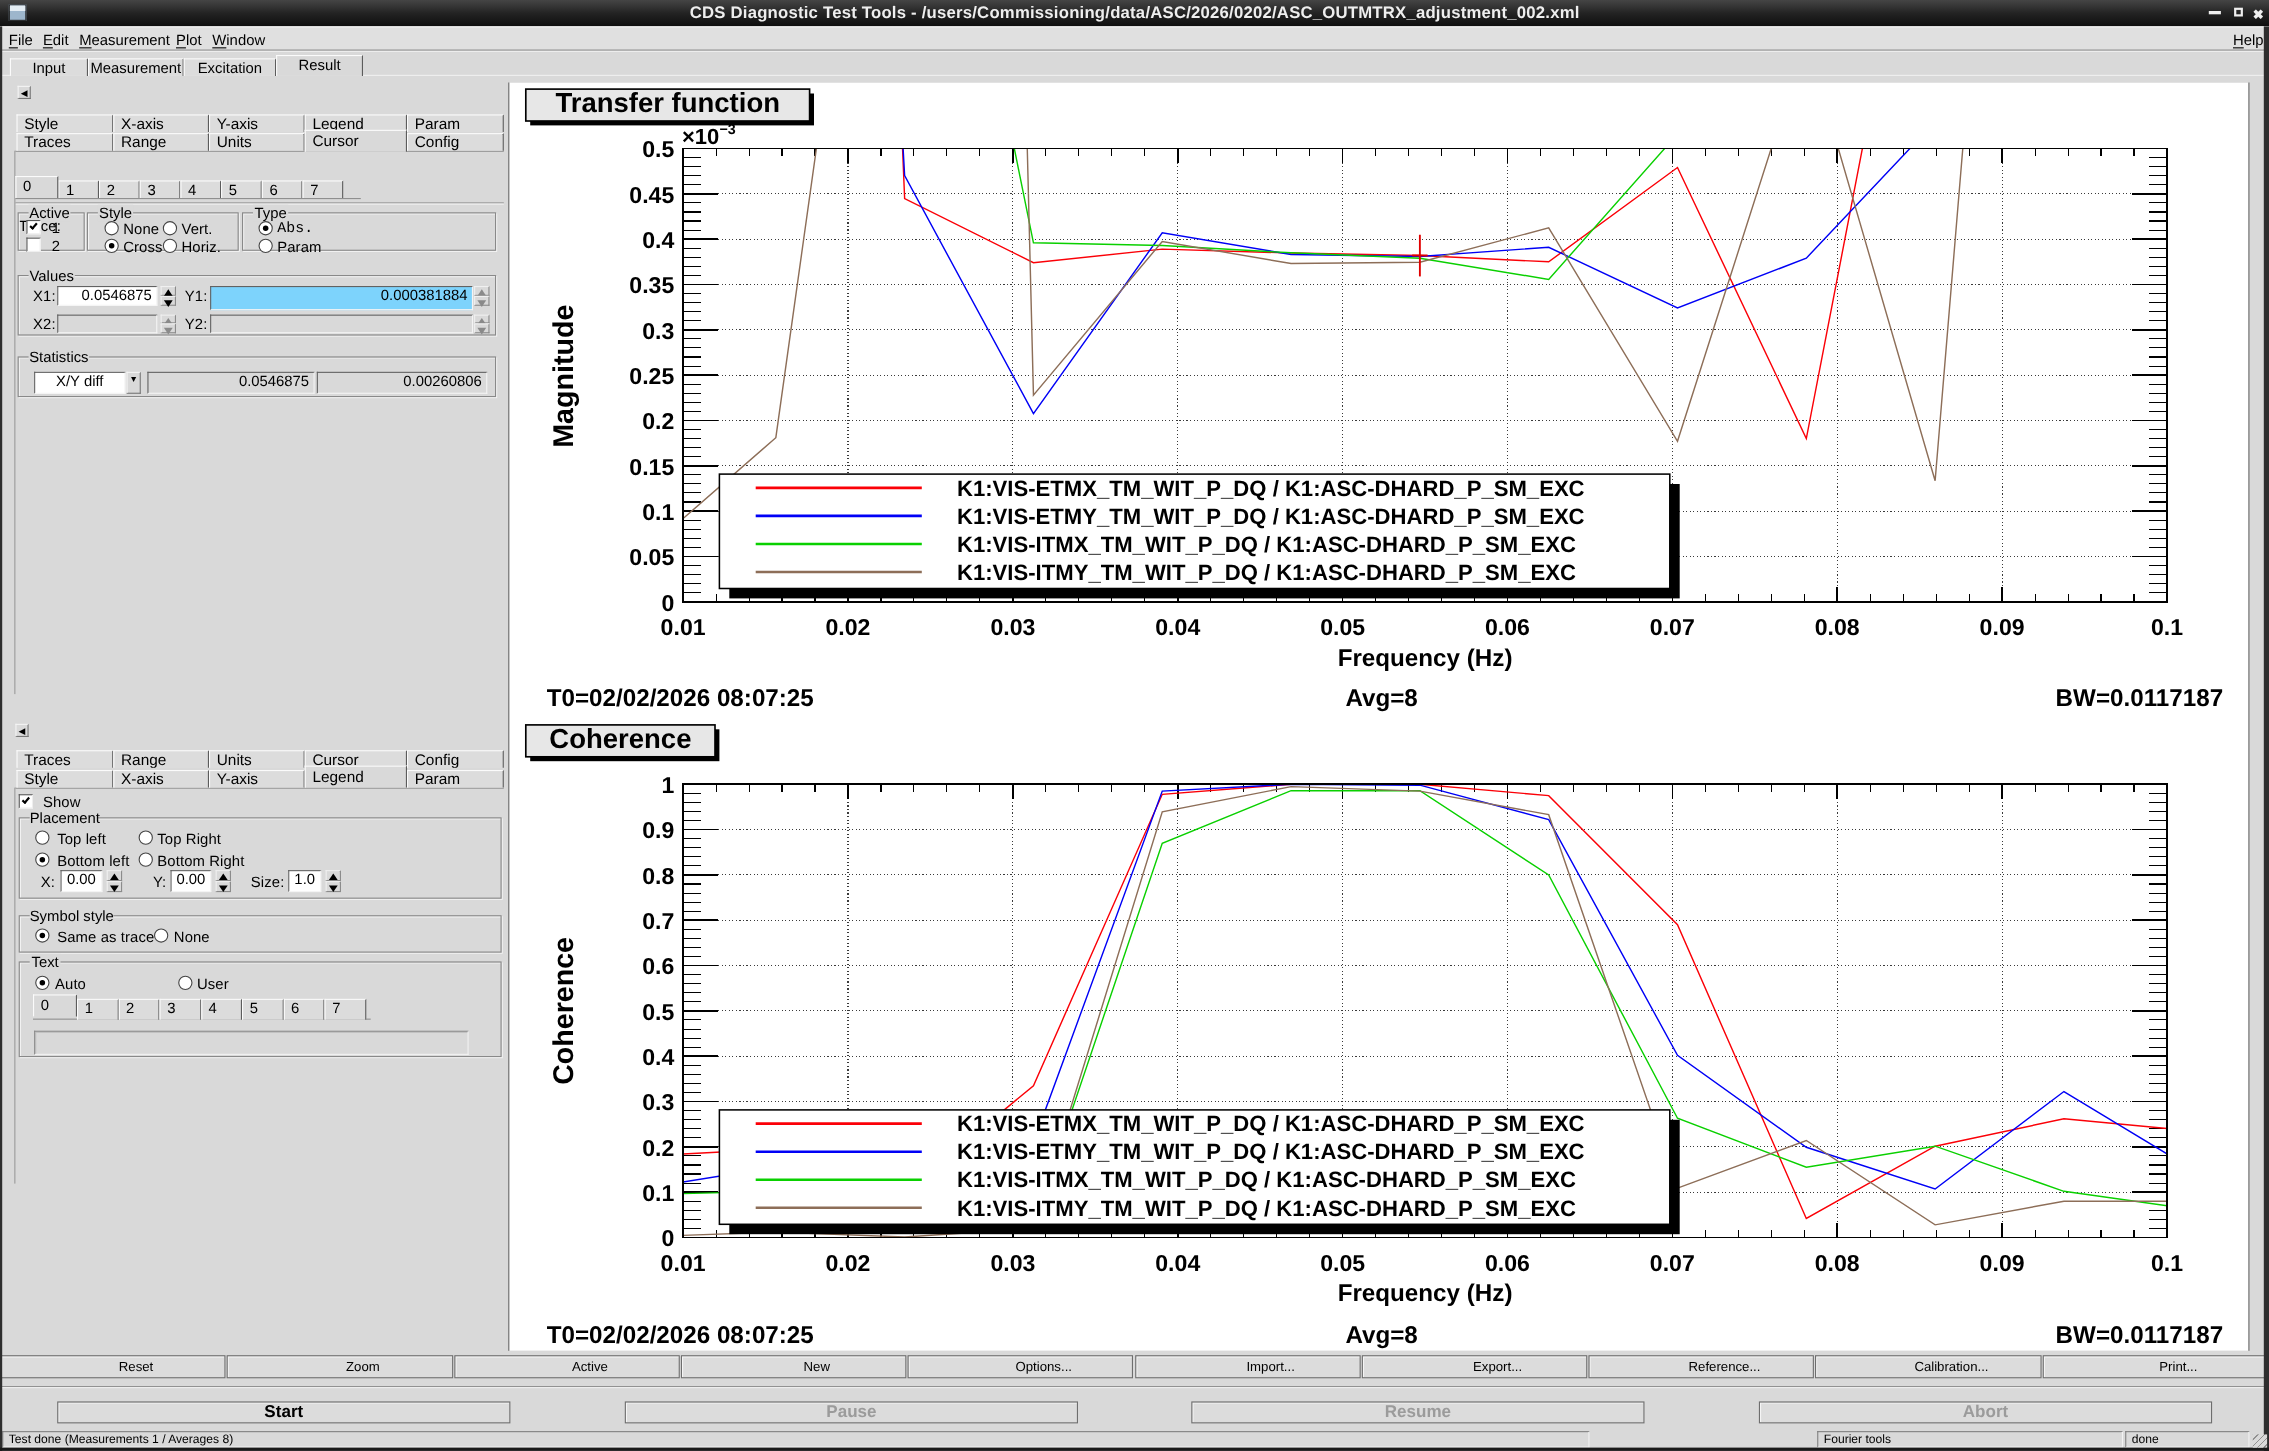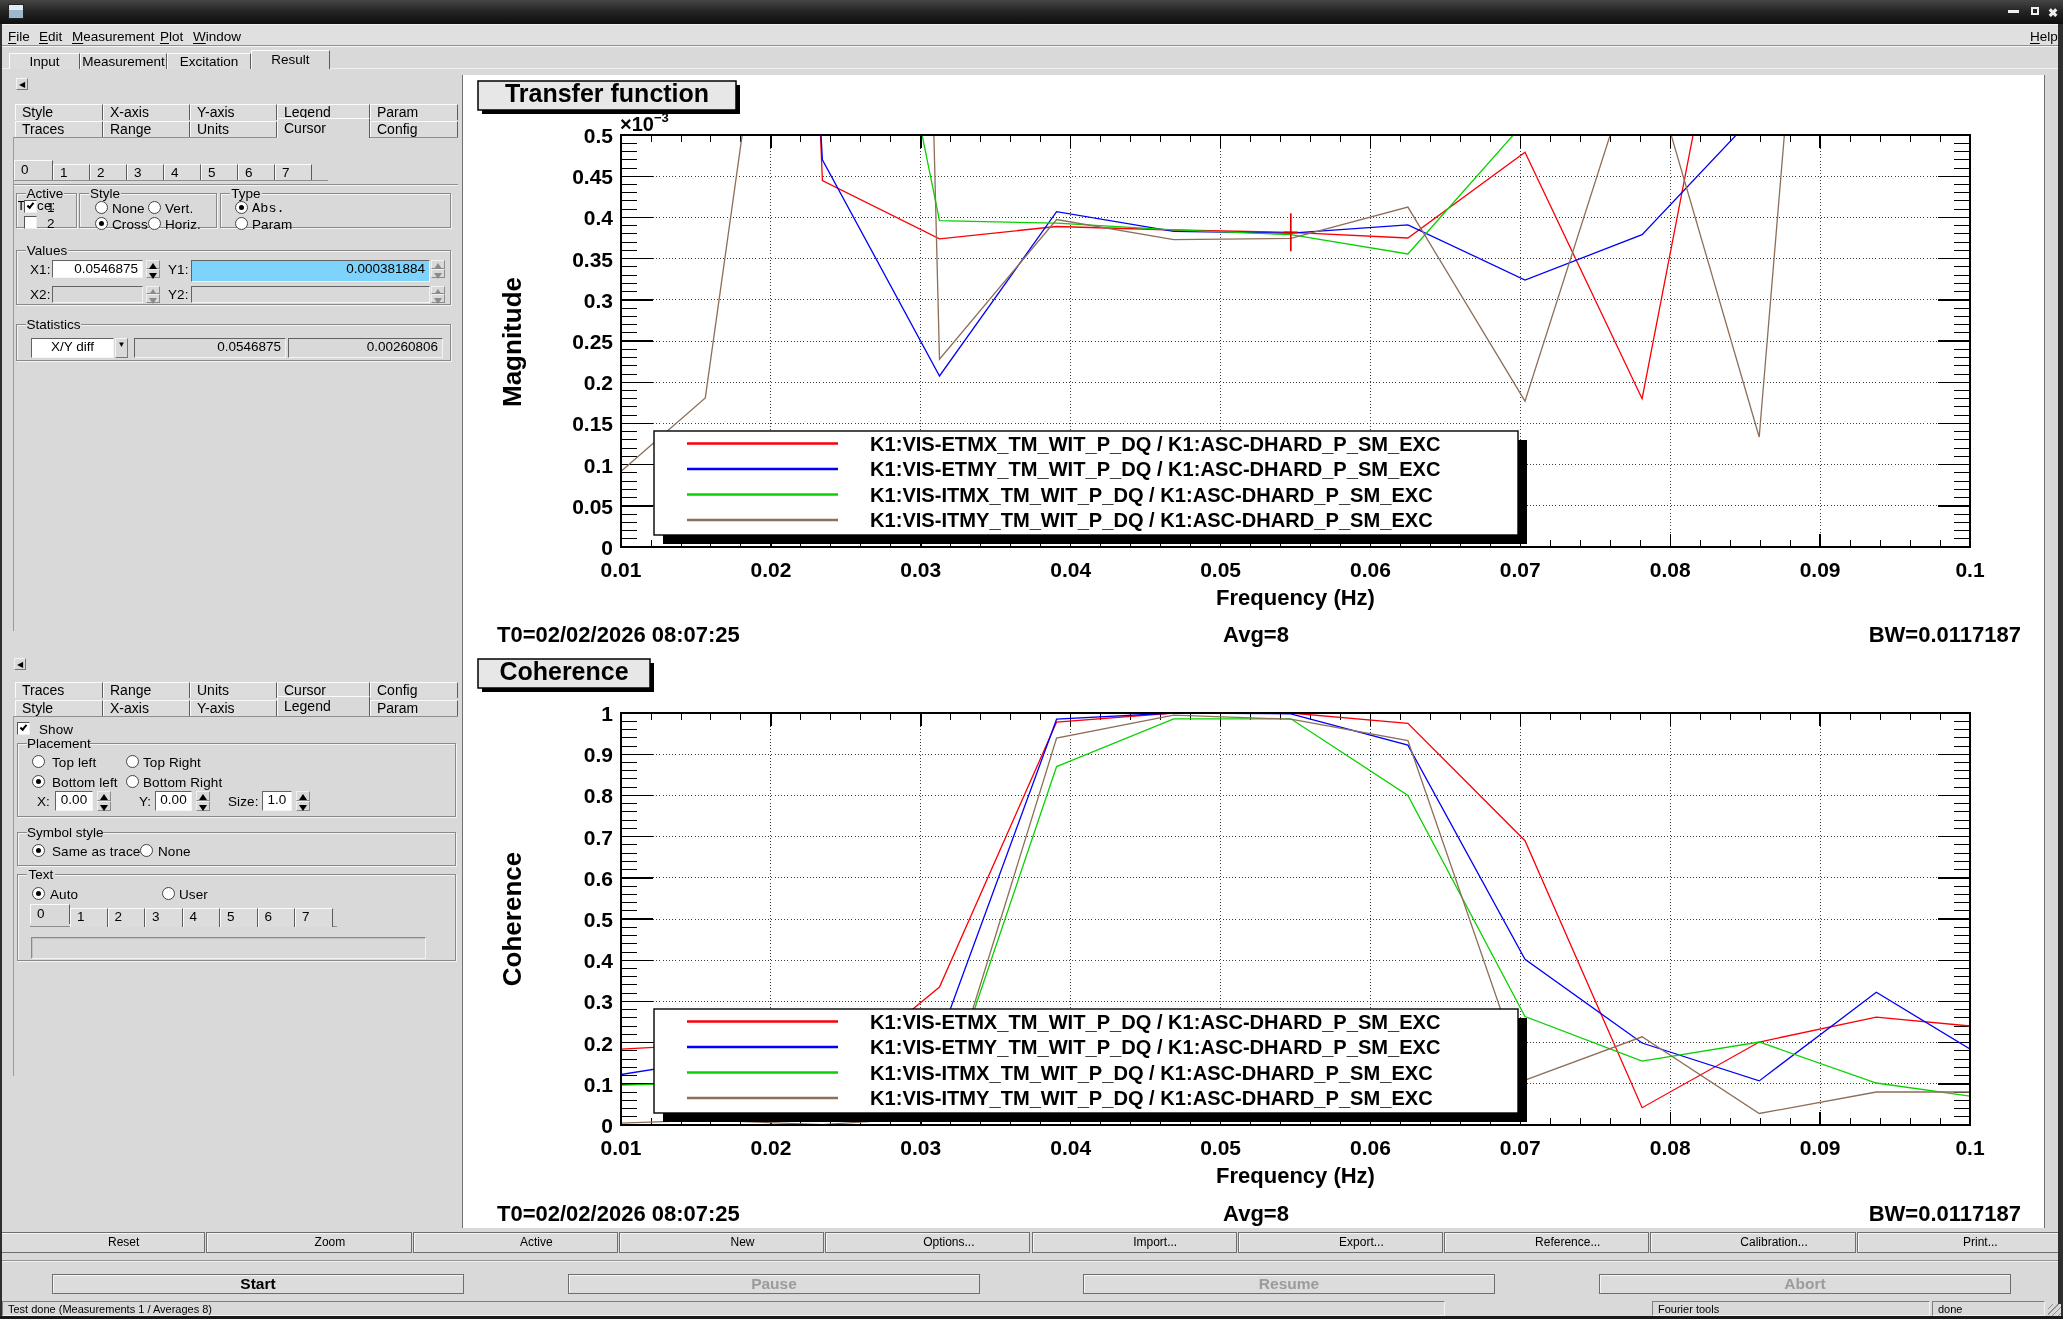--- a/index.html
+++ b/index.html
@@ -50,20 +50,21 @@
 #winr { position:absolute; right:0; top:24px; width:5px; height:1295px; background:#2e2e2e; }
 #winb { position:absolute; left:0; top:1316px; width:2063px; height:3px; background:#191919; }
 #grip { position:absolute; left:2048px; top:1304px; width:13px; height:12px;
   background:repeating-linear-gradient(135deg,#d9d9d9 0 3px,#909090 3px 4px); }
 #sep1 { position:absolute; left:0; top:1260px; width:2063px; height:1px; background:#929292; }
 #sep1b { position:absolute; left:0; top:1261px; width:2063px; height:1px; background:#f0f0f0; }
 </style></head>
 <body>
 <div id="titlebar">
     <div id="ticon"></div>
+    <div class="t">CDS Diagnostic Test Tools - /users/Commissioning/data/ASC/2026/0202/ASC_OUTMTRX_adjustment_002.xml</div>
     <span style="position:absolute;right:44px;top:10px;width:11px;height:3px;background:#efefef"></span>
     <span style="position:absolute;right:24px;top:7px;width:8px;height:8px;border:2px solid #efefef"></span>
     <span style="position:absolute;right:5px;top:6px;color:#efefef;font-size:12px;font-weight:bold">✖</span>
   </div>
 <div id="menubar">
 <div class="mi" style="left:8px"><u>F</u>ile</div>
 <div class="mi" style="left:39px"><u>E</u>dit</div>
 <div class="mi" style="left:72px"><u>M</u>easurement</div>
 <div class="mi" style="left:160px"><u>P</u>lot</div>
 <div class="mi" style="left:193px"><u>W</u>indow</div>

